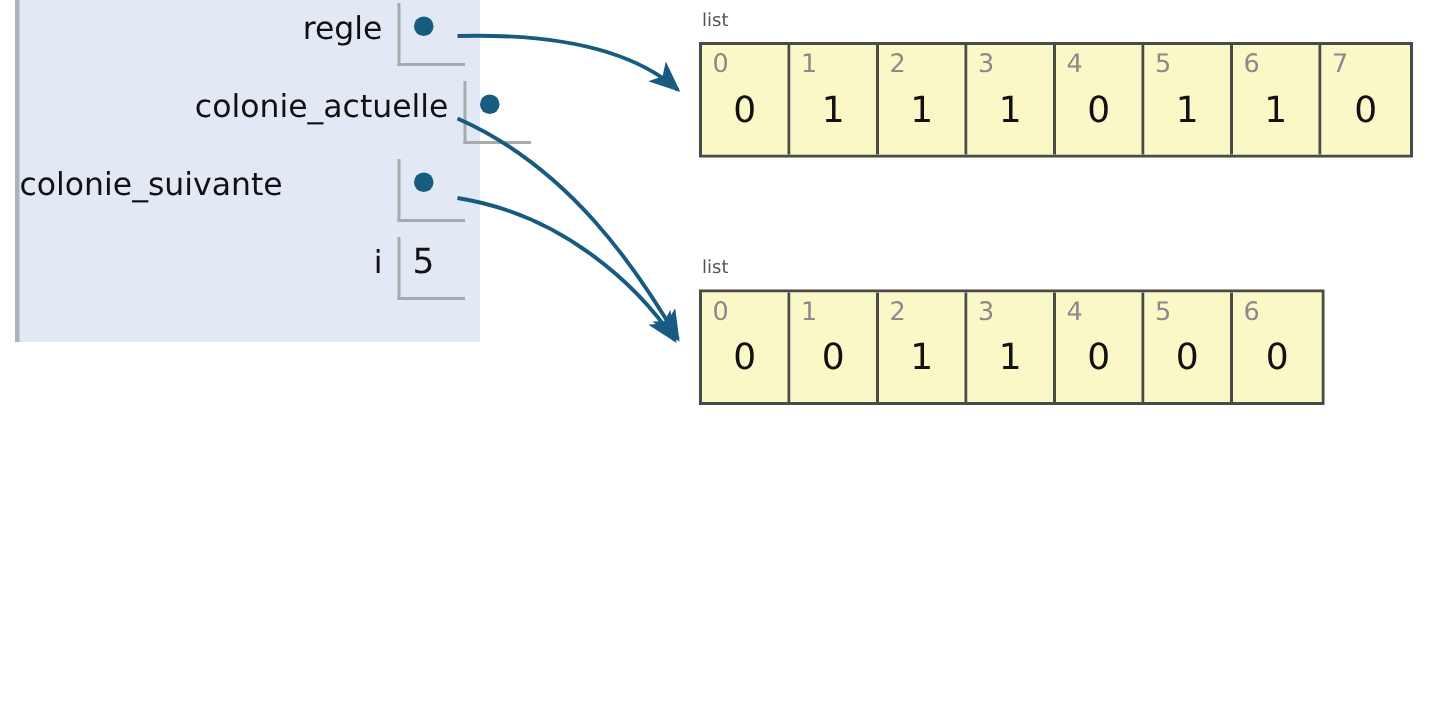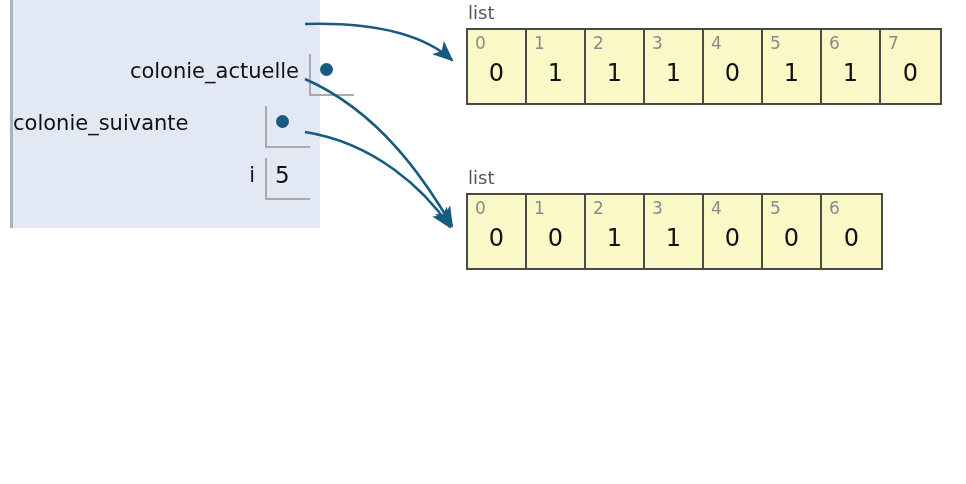--- a/index.html
+++ b/index.html
@@ -79,21 +79,21 @@
   }
 
   
   .list-obj {
     position: absolute;
   }
   #list-obj-0 { left: 466px; top: 2px; }
   #list-obj-1 { left: 466px; top: 167px; }
 
   .list-type-label {
-    font-size: 18px;
+    font-size: 12px;
     color: #555555;
     line-height: 22px;
     margin-bottom: 4px;
     padding-left: 2px;
   }
 
   .list-cells {
     display: flex;
     border: 2px solid #4a4a46;
     background: #fbf8c8;
@@ -141,20 +141,26 @@
     width: 966px;
     height: 484px;
     pointer-events: none;
   }
 </style>
 </head>
 <body>
 
 <div id="stack-frame">
 
+  <div class="var-row" id="var-row-0">
+    <span class="var-label">regle</span>
+    <div class="var-value-box">
+      <span class="ptr-dot"></span>
+    </div>
+  </div>
 
   <div class="var-row" id="var-row-1">
     <span class="var-label">colonie_actuelle</span>
     <div class="var-value-box">
       <span class="ptr-dot"></span>
     </div>
   </div>
 
   <div class="var-row" id="var-row-2">
     <span class="var-label">colonie_suivante</span>

